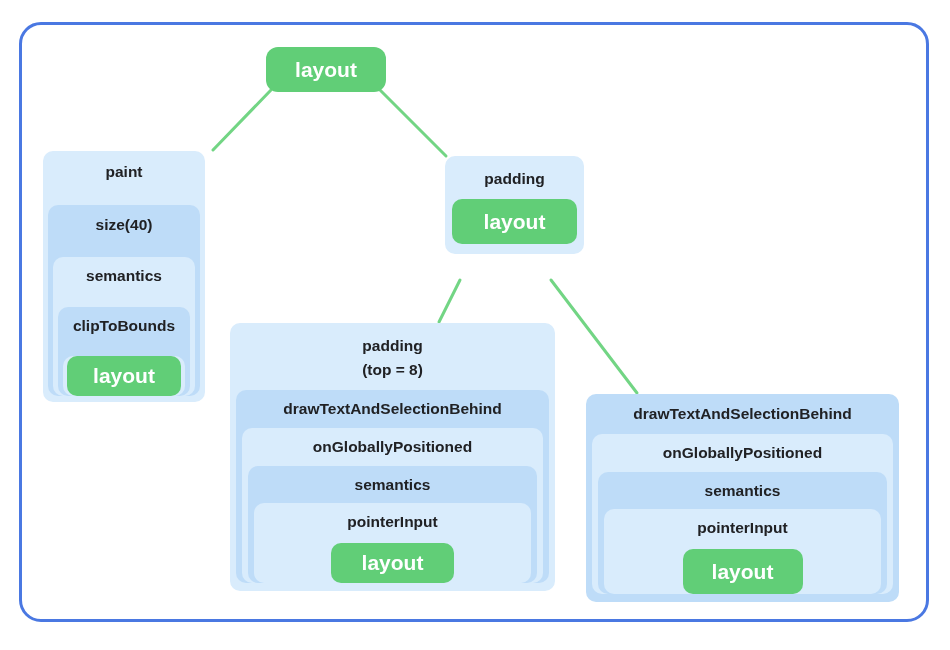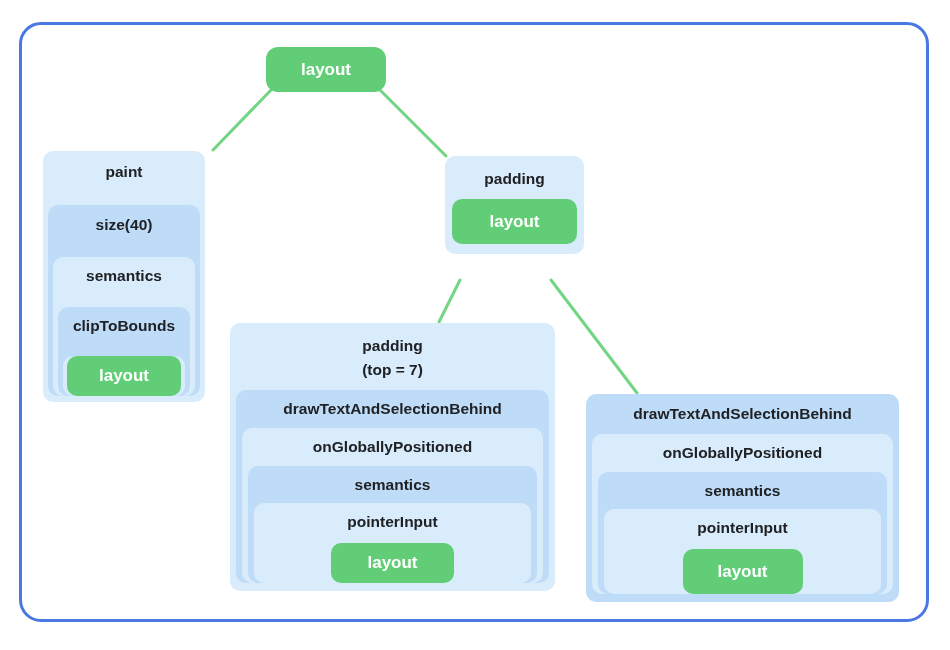--- a/index.html
+++ b/index.html
@@ -36,21 +36,21 @@
   .h40{height:40px;line-height:40px;}
   .h38{height:38px;line-height:38px;}
   .h37{height:37px;line-height:37px;}
   .h36{height:36px;line-height:36px;}
   .title2{
     font-weight:bold;color:var(--label-text);text-align:center;
     font-size:15.5px;line-height:24px;padding:11px 0 8px 0;white-space:nowrap;
   }
   .gbtn{
     background:var(--node-green);color:var(--node-text);
-    font-weight:bold;font-size:17px;text-align:center;border-radius:10px;
+    font-weight:bold;font-size:21px;text-align:center;border-radius:10px;
     white-space:nowrap;
   }
   .root-node{position:absolute;left:266px;top:47px;width:120px;height:45px;line-height:45px;border-radius:12px;}
   .clip-box{position:absolute;left:43px;top:151px;width:162px;}
   .clip-box .gbtn{margin:2px 4px 6px 4px;height:40px;line-height:40px;}
   .pstart-box{position:absolute;left:445px;top:156px;width:139px;}
   .pstart-box .gbtn{margin:0 7px 10px 7px;height:45px;line-height:45px;}
   .ptop-box{position:absolute;left:230px;top:323px;width:325px;}
   .ptop-box .gbtn{width:123px;margin:2px auto 8px auto;height:40px;line-height:40px;}
   .dtext-box{position:absolute;left:586px;top:394px;width:313px;}
@@ -97,21 +97,21 @@
       <div>padding</div>
     </div>
     <div class="gbtn">
       <span>layout</span>
     </div>
   </div>
 
   <div class="bx light ptop-box wide">
     <div class="title2">
       <div>padding</div>
-      <div>(top = 7)</div>
+      <div>(top = 8)</div>
     </div>
     <div class="bx dark">
       <div class="lbl h38">drawTextAndSelectionBehind</div>
       <div class="bx light">
         <div class="lbl h38">onGloballyPositioned</div>
         <div class="bx dark">
           <div class="lbl h37">semantics</div>
           <div class="bx light">
             <div class="lbl h38">pointerInput</div>
             <div class="gbtn">

